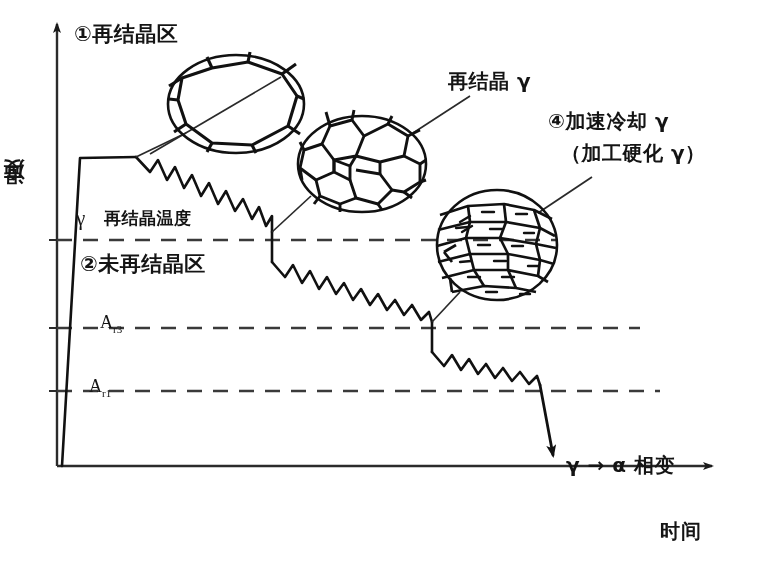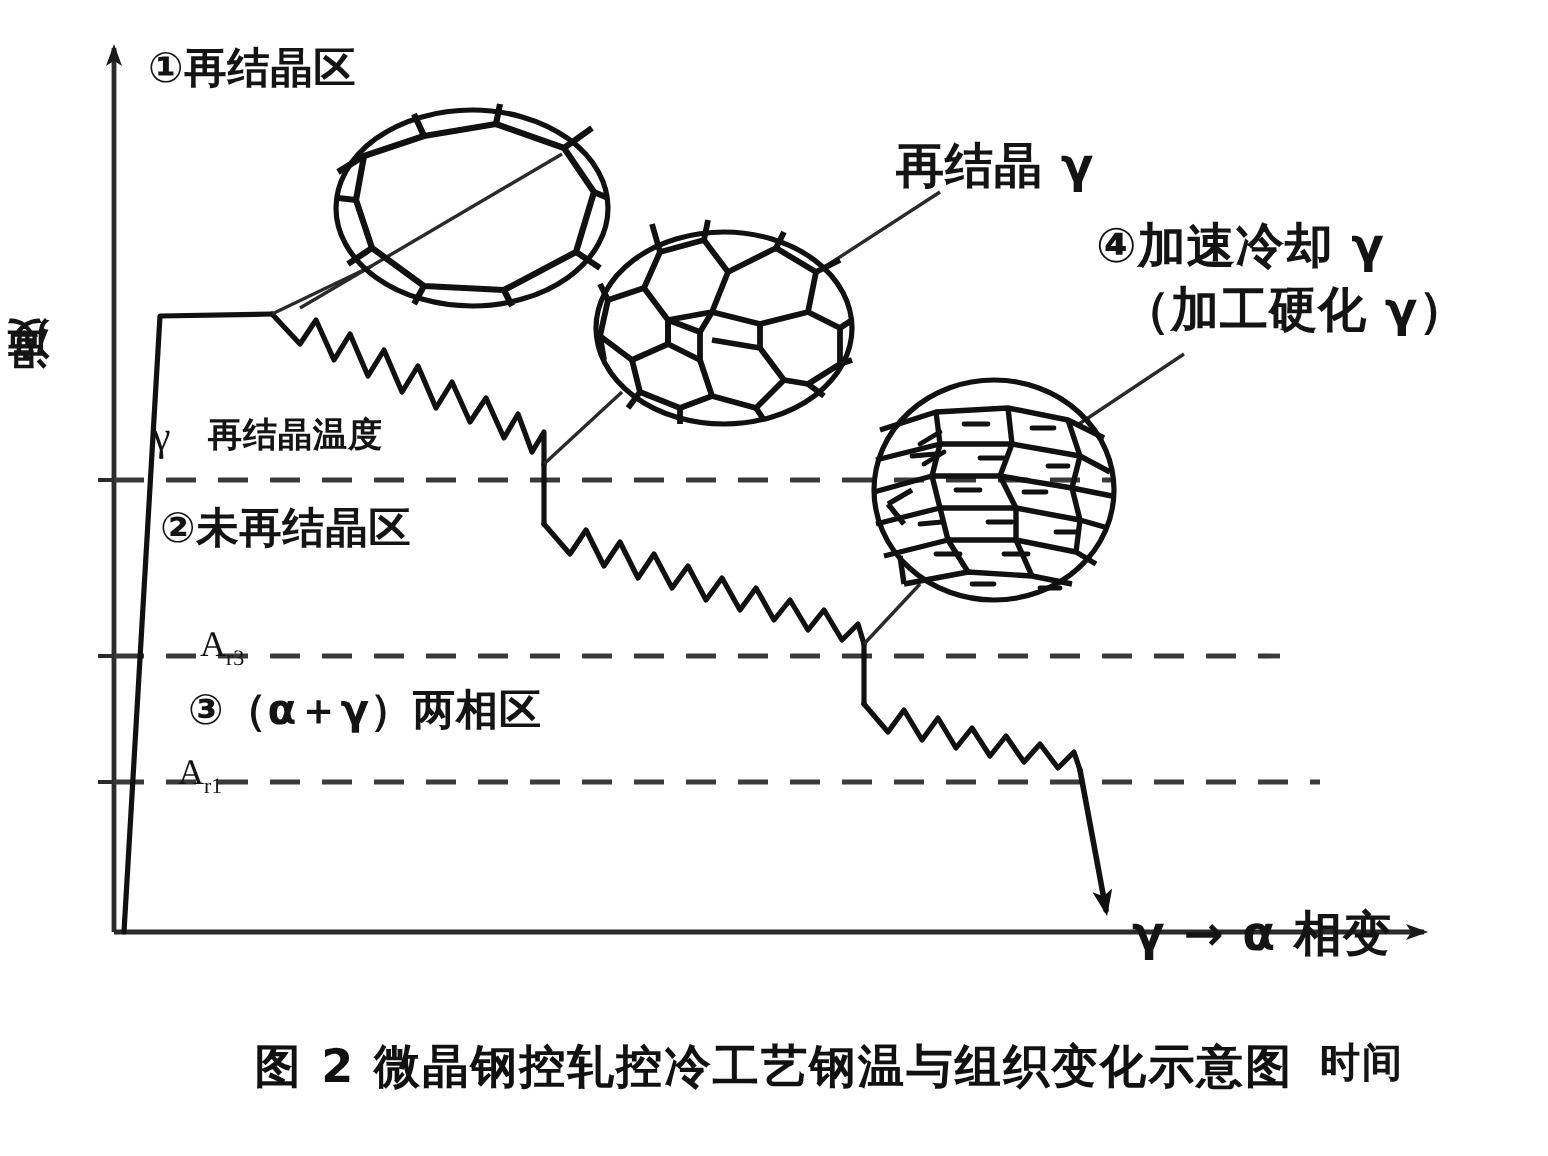--- a/index.html
+++ b/index.html
@@ -32,21 +32,21 @@
     white-space: nowrap;
     line-height: 1.15;
     color: #141414;
     font-family: "Liberation Serif", "DejaVu Serif", serif;
   }
   .cn {
     font-family: "DejaVu Sans", "Liberation Sans", sans-serif;
     font-weight: 600;
   }
   .zone-label { font-size: 21px; letter-spacing: 0.5px; }
-  .callout-label { font-size: 24px; letter-spacing: 0.5px; }
+  .callout-label { font-size: 20px; letter-spacing: 0.5px; }
   .temp-line-label { font-size: 17px; letter-spacing: 0.5px; }
   .axis-label { font-size: 20px; letter-spacing: 1px; }
   .thresh-label {
     font-size: 18px;
     font-family: "Liberation Serif", "DejaVu Serif", serif;
   }
   .thresh-label sub { font-size: 11px; text-align: center; }
   .greek {
     font-family: "Liberation Serif", "DejaVu Serif", serif;
     font-style: normal;
@@ -227,21 +227,20 @@
         <path d="M460,222 L470,216"></path>
         <path d="M462,232 L472,226"></path>
       </g>
     </g>
   </svg>
 
   <div class="lbl cn zone-label" style="left:74px; top:22px;">①再结晶区</div>
 
   <div class="lbl cn zone-label" style="left:80px; top:252px;">②未再结晶区</div>
 
-  <div class="lbl cn zone-label" style="left:94px; top:343px;">③（α＋γ）两相区</div>
 
 
   <div class="lbl cn callout-label" style="left:448px; top:70px;">再结晶 γ</div>
 
   <div class="lbl cn callout-label" style="left:548px; top:110px;">④加速冷却 γ</div>
 
   <div class="lbl cn callout-label" style="left:542px; top:142px;margin-left:19px;">（加工硬化 γ）</div>
 
   <div class="lbl cn callout-label" style="left:566px; top:408px;margin-top:46px;">γ → α 相变</div>
 
@@ -254,15 +253,14 @@
   </div>
 
   <div class="lbl thresh-label" style="left:89px; top:376px;">
     <span>A</span><sub>r1</sub>
   </div>
 
   <div id="y-axis-title" class="lbl cn axis-label">温度</div>
 
   <div class="lbl cn axis-label" style="left:660px; top:472px;margin-top:48px;">时间</div>
 
-  <div id="caption">图 2  微晶钢控轧控冷工艺钢温与组织变化示意图</div>
 
 </div>
 
 </body></html>

